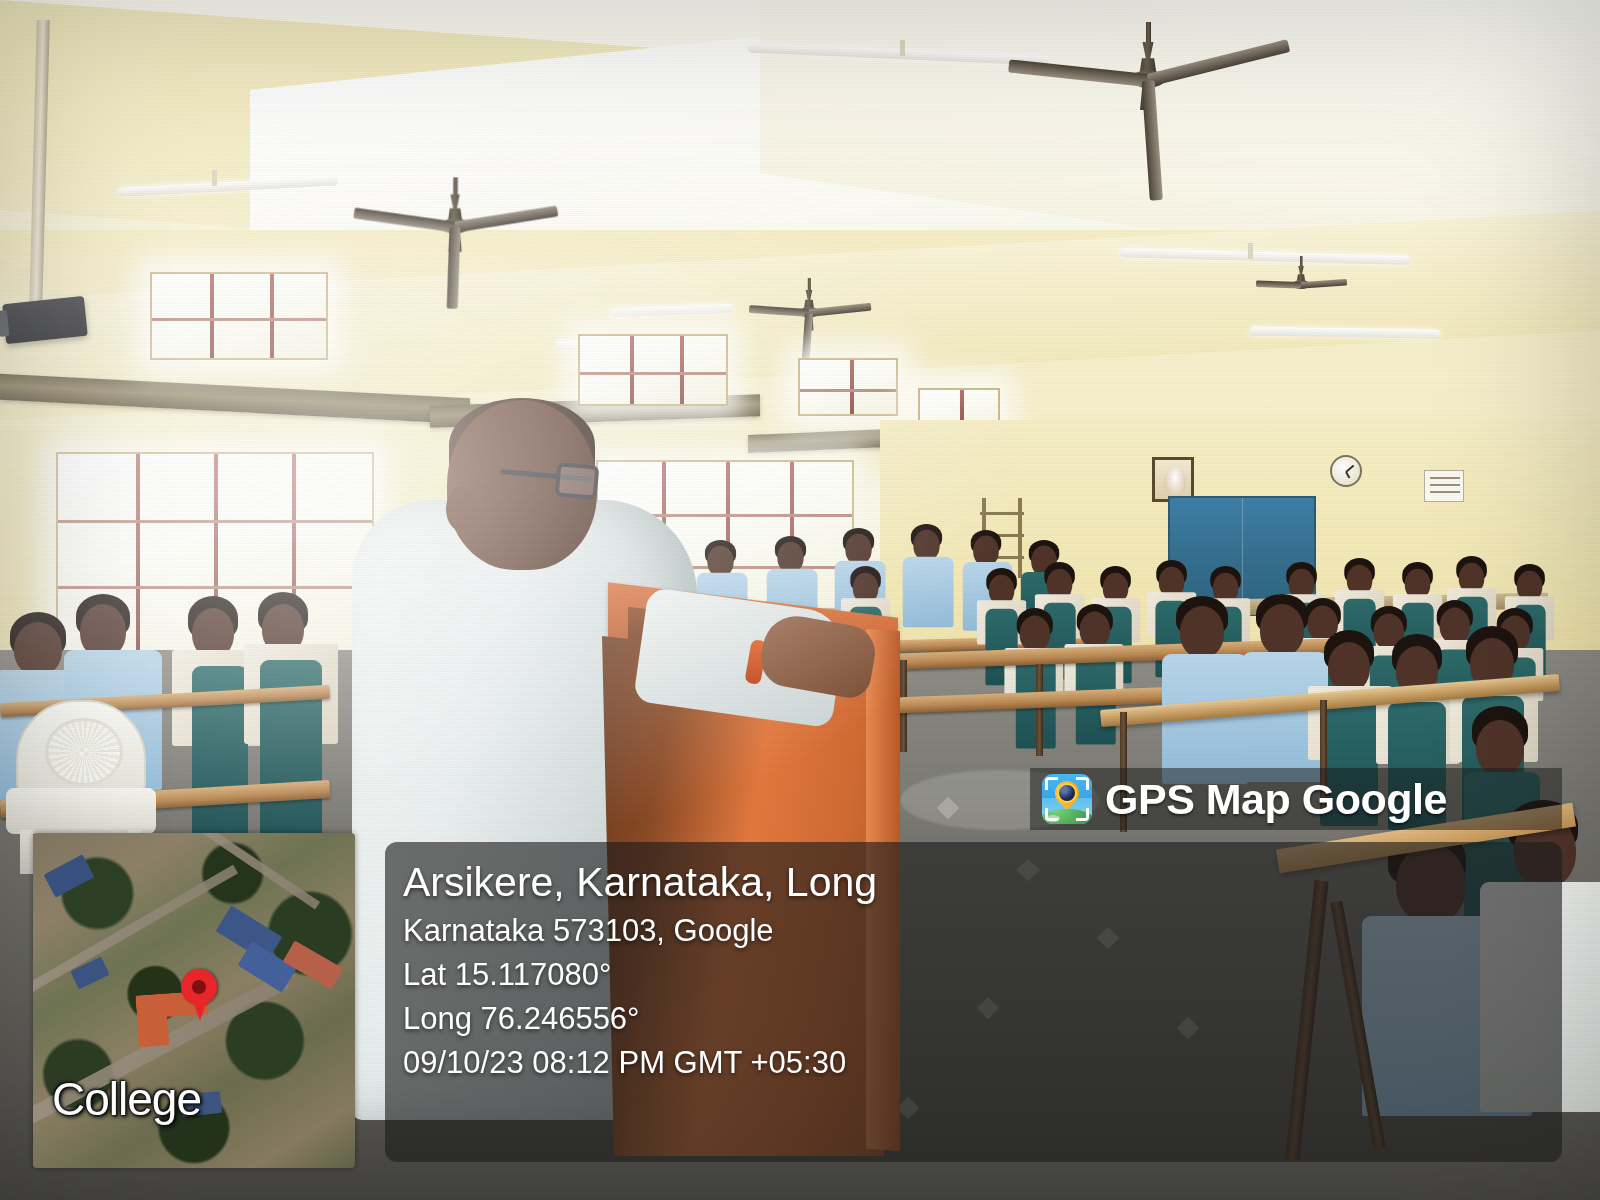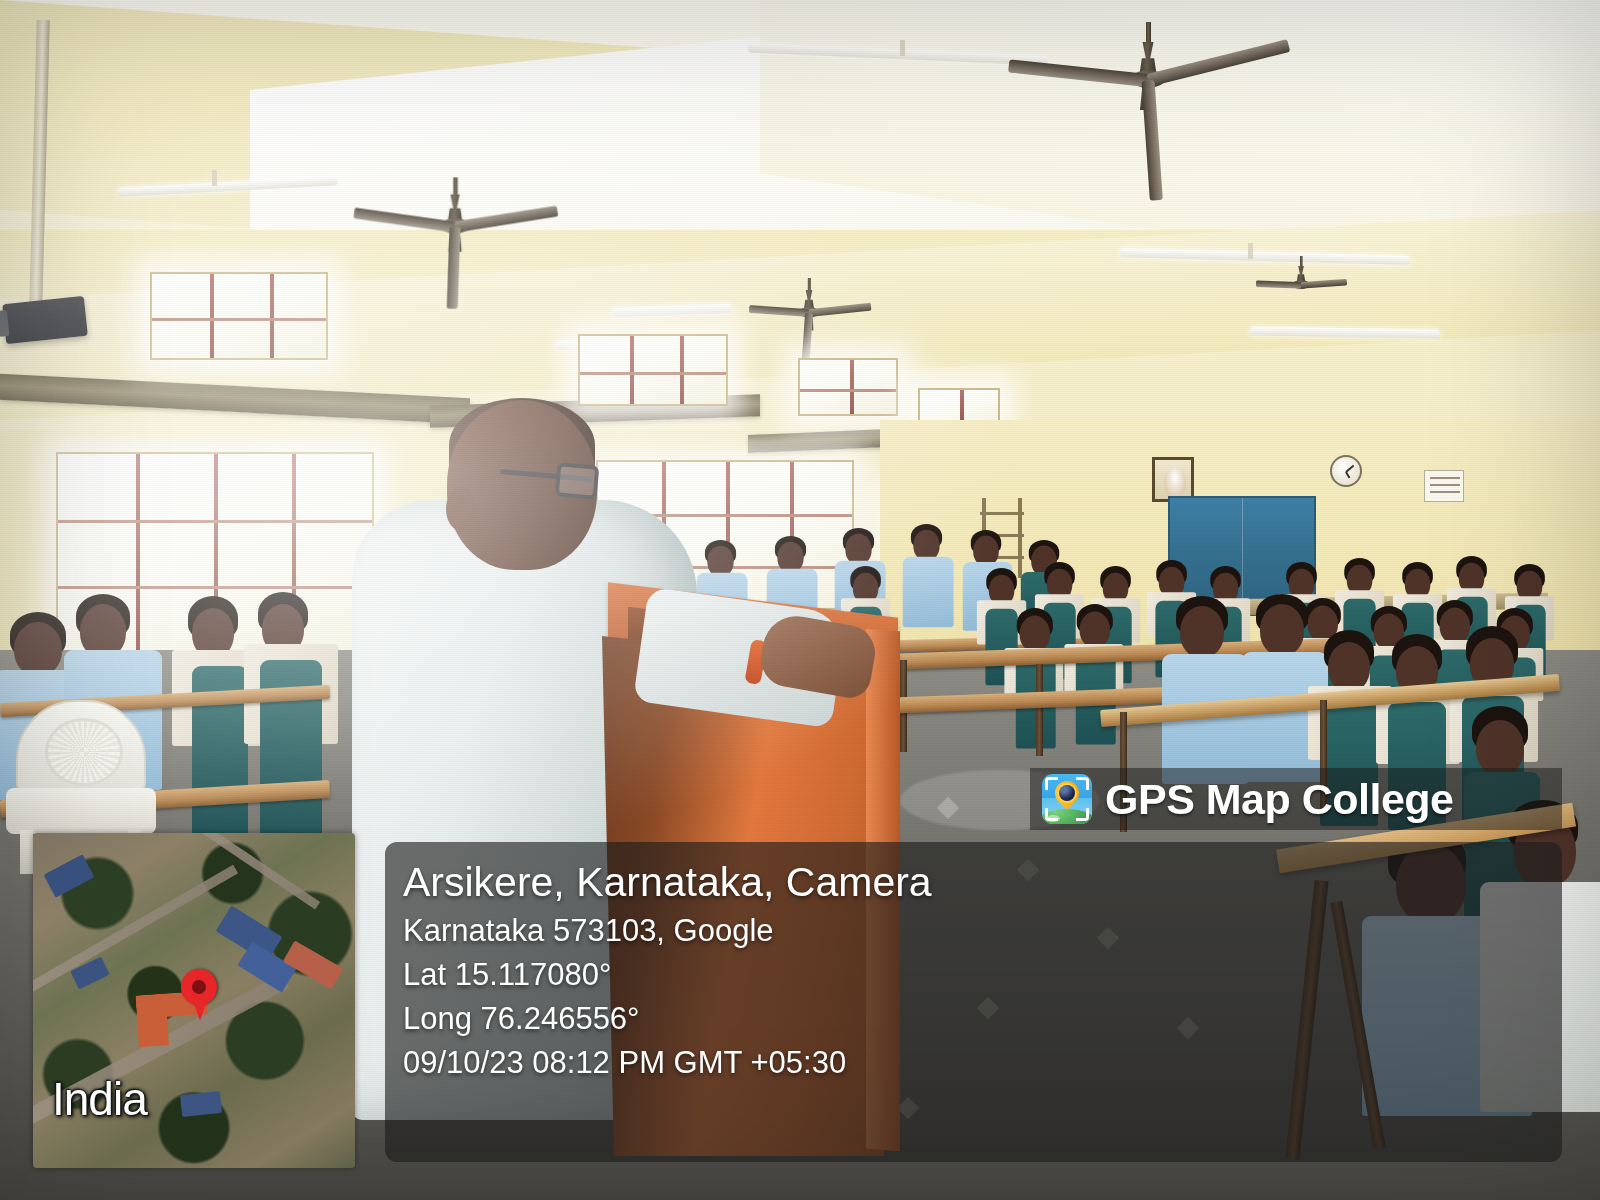--- a/index.html
+++ b/index.html
@@ -739,36 +739,36 @@
     <div class="map-bldg" style="left:208px;top:120px;width:52px;height:28px;background:#44609a;transform:rotate(32deg);"></div>
     <div class="map-bldg" style="left:252px;top:120px;width:56px;height:24px;background:#b6604a;transform:rotate(30deg);"></div>
     <div class="map-bldg" style="left:104px;top:160px;width:72px;height:52px;background:#c85f38;clip-path:polygon(0 0,100% 0,100% 45%,42% 45%,42% 100%,0 100%);transform:rotate(-4deg);"></div>
     <div class="map-bldg" style="left:40px;top:130px;width:34px;height:20px;background:#3a5380;transform:rotate(-26deg);"></div>
     <div class="map-bldg" style="left:148px;top:260px;width:40px;height:22px;background:#3c5583;transform:rotate(-6deg);"></div>
     <div class="map-pin"></div>
     <div style="position:absolute;left:158px;top:162px;width:0;height:0;
                 border-left:9px solid transparent;border-right:9px solid transparent;
                 border-top:26px solid #e8262a;"></div>
   </div>
-  <div class="google-wm">India</div>
+  <div class="google-wm">College</div>
 
   <div class="gps-badge">
     <div class="gps-icon">
       <div class="globe"></div>
       <div class="pin"></div>
       <div class="lens"></div>
       <span class="corner c1"></span>
         <span class="corner c2"></span>
       <span class="corner c3"></span>
         <span class="corner c4"></span>
     </div>
-    <div class="gps-title">GPS Map College</div>
+    <div class="gps-title">GPS Map Google</div>
   </div>
 
   <div class="info-panel">
-    <div class="info-title">Arsikere, Karnataka, Camera</div>
+    <div class="info-title">Arsikere, Karnataka, Long</div>
     <div class="info-line">Karnataka 573103, Google</div>
     <div class="info-line">Lat 15.117080°</div>
     <div class="info-line">Long 76.246556°</div>
     <div class="info-line">09/10/23 08:12 PM GMT +05:30</div>
   </div>
 
 </div>
 
 </body></html>

